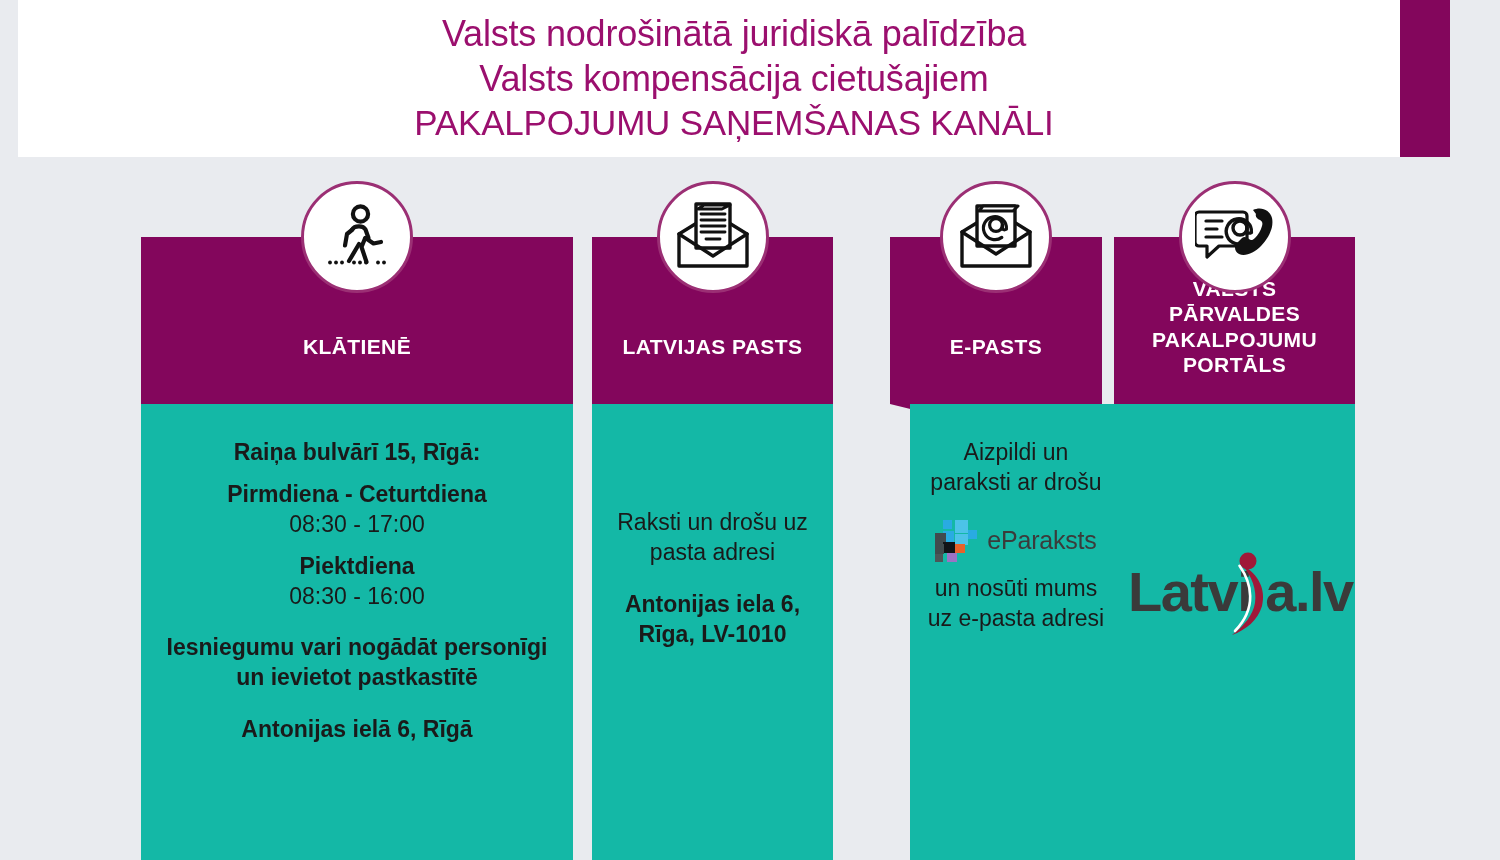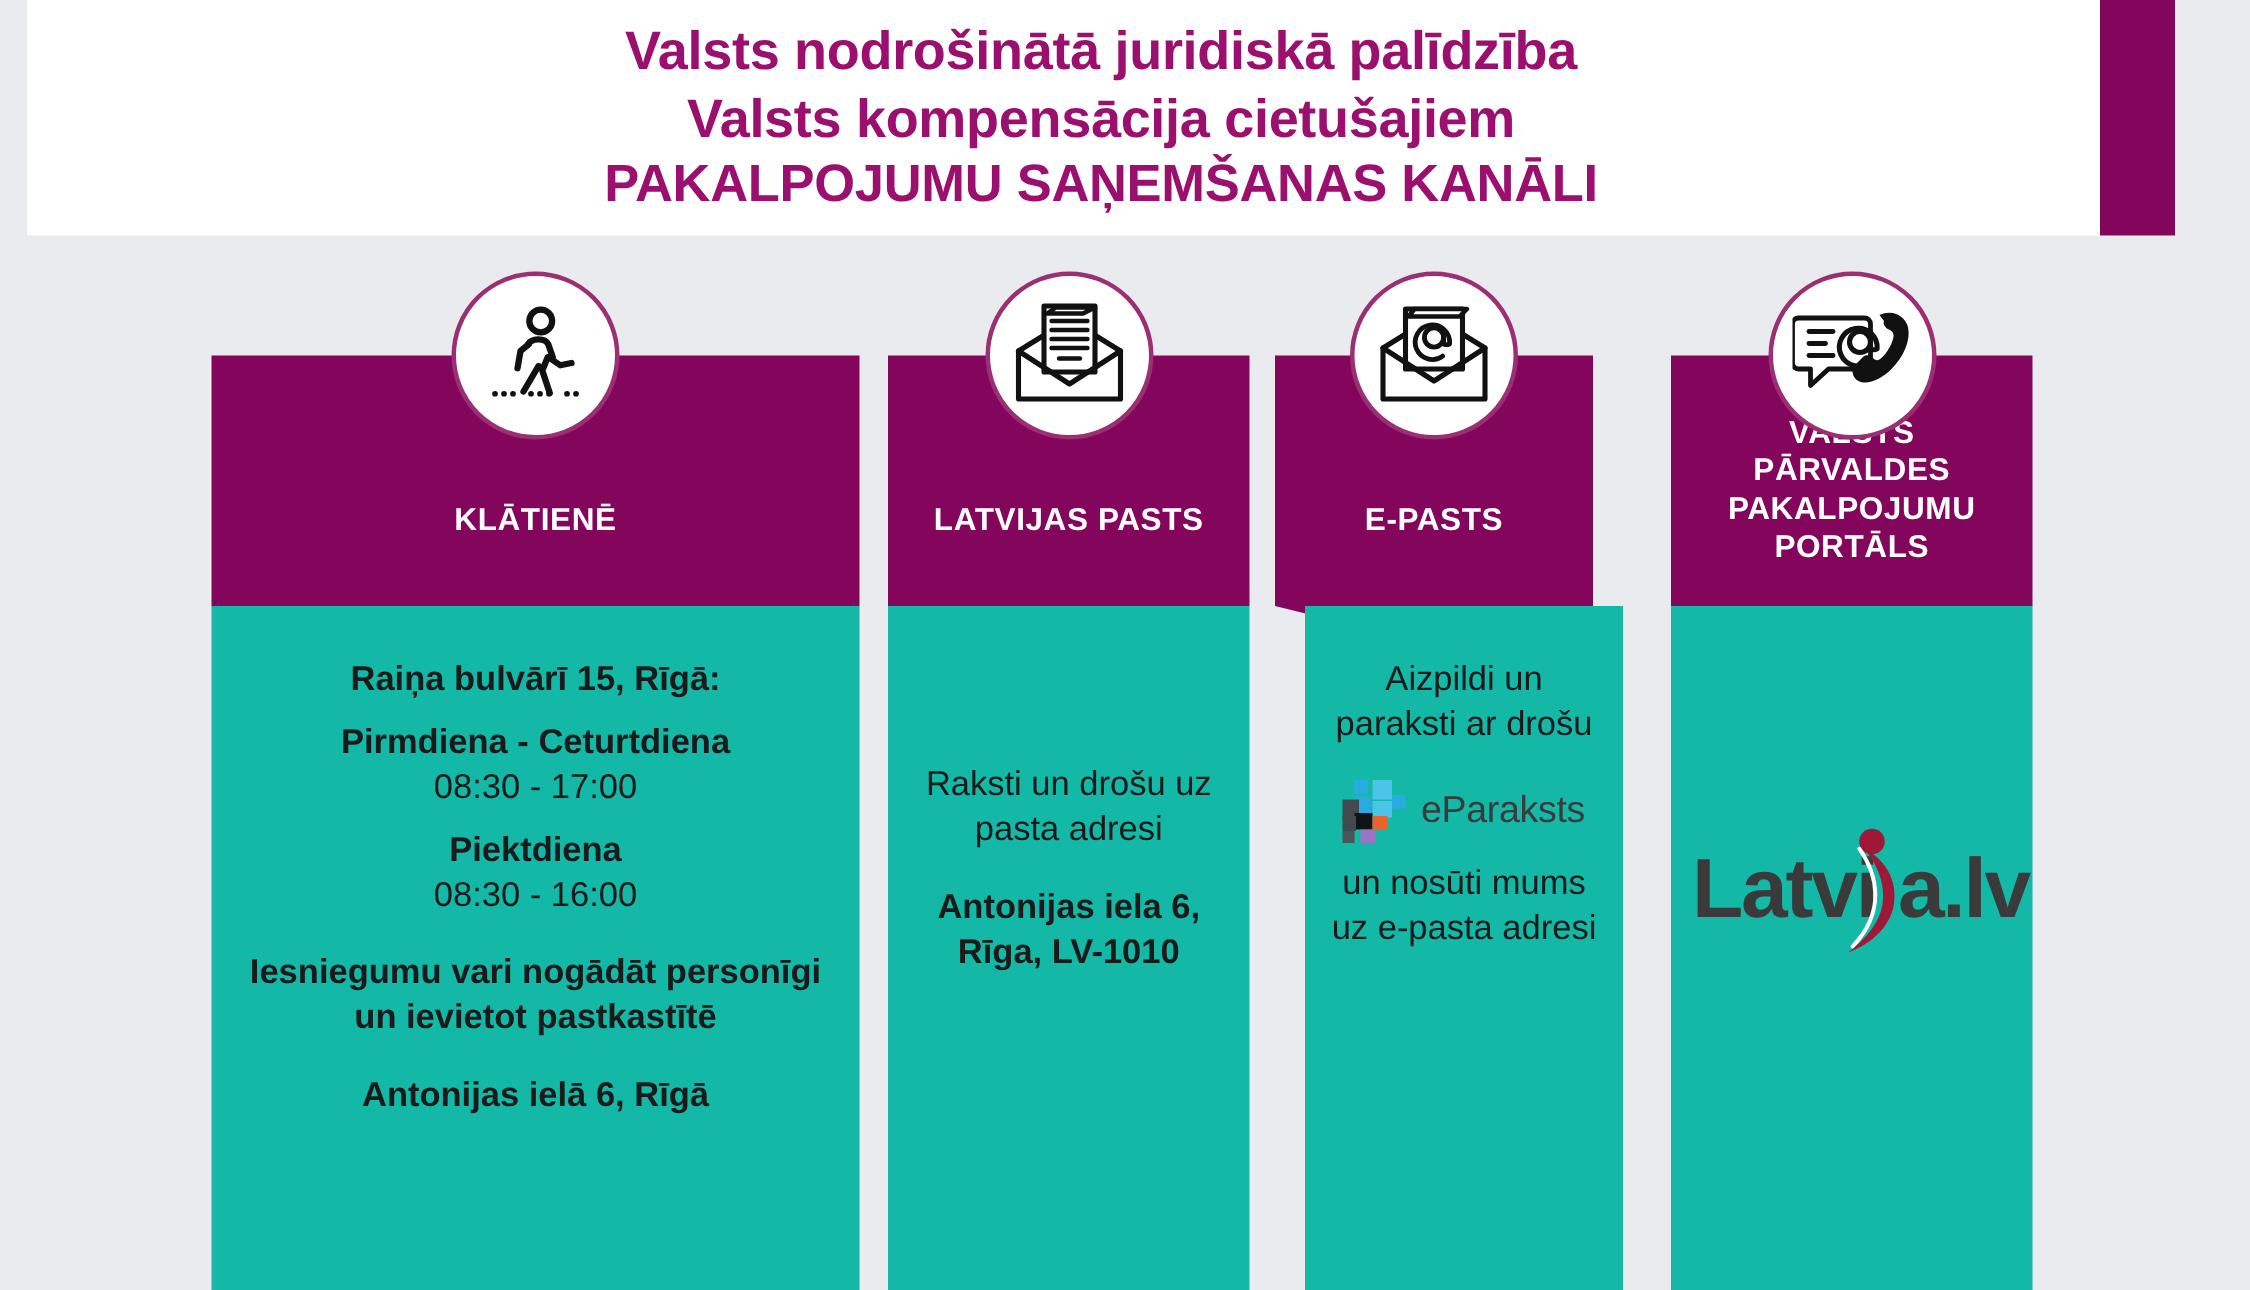--- a/index.html
+++ b/index.html
@@ -40,21 +40,21 @@
     width: 1432px;
     height: 157px;
     display: flex;
     flex-direction: column;
     align-items: center;
     justify-content: center;
     gap: 2px;
   }
   .title-line {
     color: #9b0f6e;
-    font-weight: bold;
+    font-weight: normal;
     font-size: 36px;
     line-height: 1.18;
     letter-spacing: -0.2px;
     white-space: nowrap;
     text-align: center;
   }
   .title-line.caps {
     font-size: 35px;
   }
 
@@ -285,21 +285,21 @@
 
   <div class="col-body" style="height:456px;">
     <div class="col-body-inner" style="padding-top:104px;">
       <p class="txt"><span class="em">Raksti</span><span> un drošu uz pasta adresi</span></p>
       <div class="gap-md"></div>
       <p class="txt b">Antonijas iela 6, Rīga, LV-1010</p>
     </div>
   </div>
 </div>
 
-<div class="column" id="col-3" style="left:850px; width:212px;">
+<div class="column" id="col-3" style="left:890px; width:212px;">
 
   <div class="col-head" style="height:167px;">
     <div class="icon-badge">
       <svg width="78" height="74" viewBox="0 0 78 74" aria-hidden="true">
         <g fill="#ffffff" stroke="#111111" stroke-width="3.4" stroke-linejoin="round" stroke-linecap="round">
           <path d="M5 32 L39 11 L73 32 L73 66 L5 66 Z"></path>
           <rect x="20" y="6" width="38" height="40"></rect>
         </g>
         <g fill="none" stroke="#111111" stroke-width="3.2" stroke-linecap="round" stroke-linejoin="round">
           <circle cx="39" cy="25" r="6.4"></circle>

